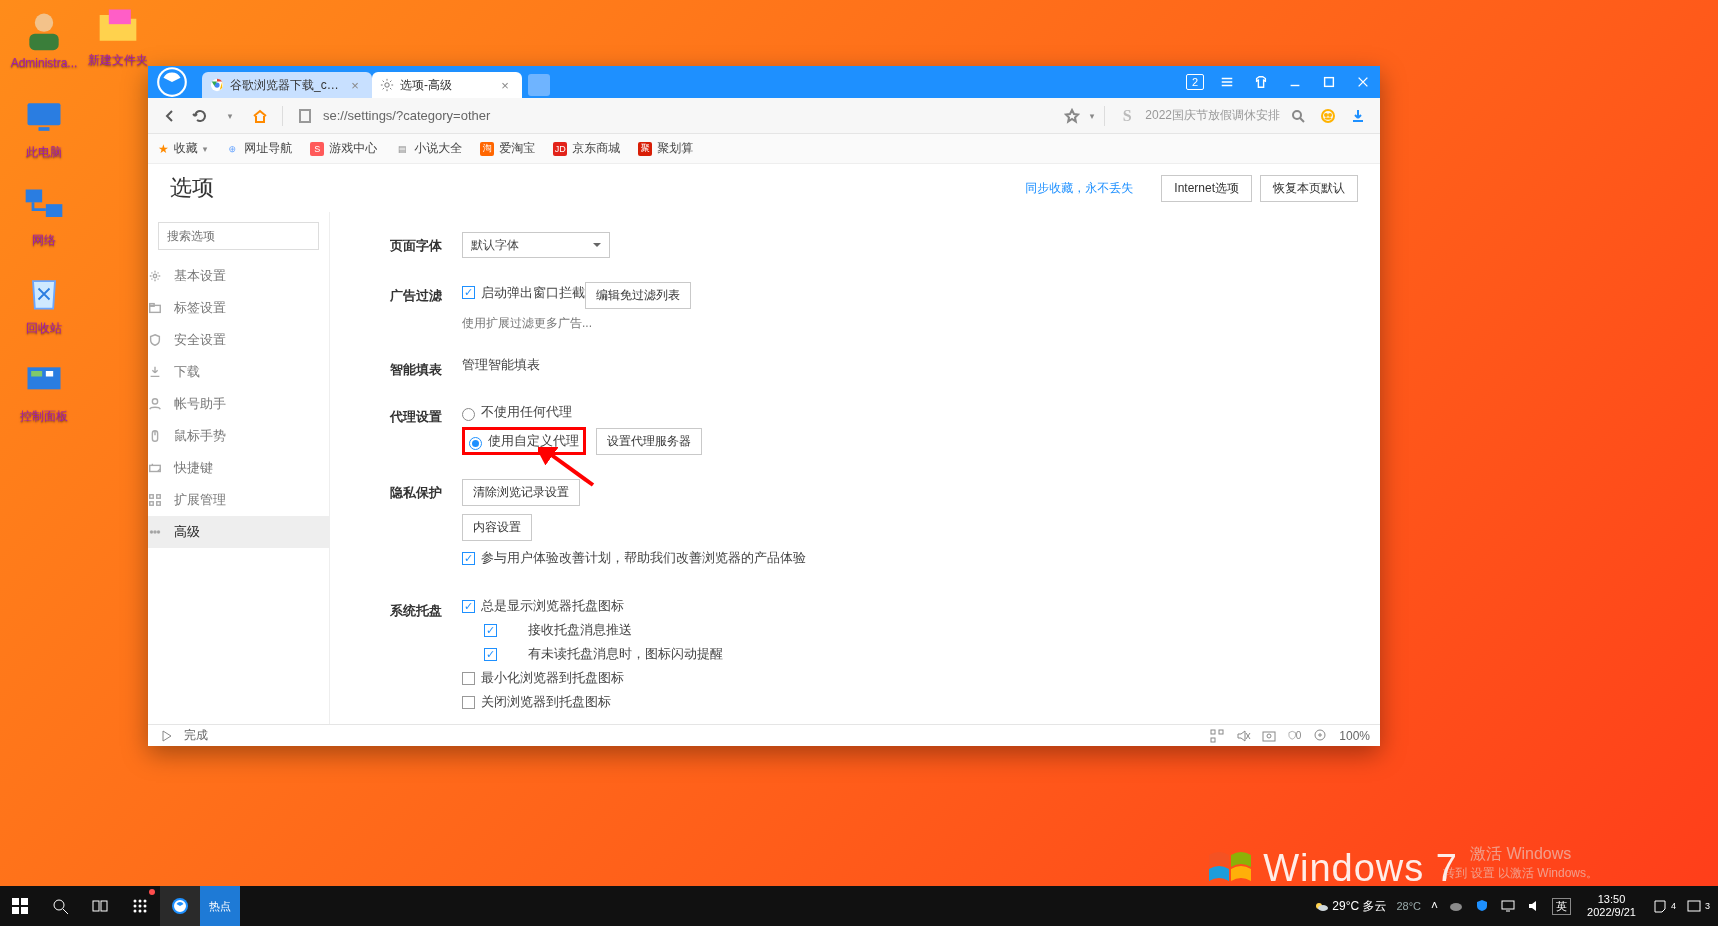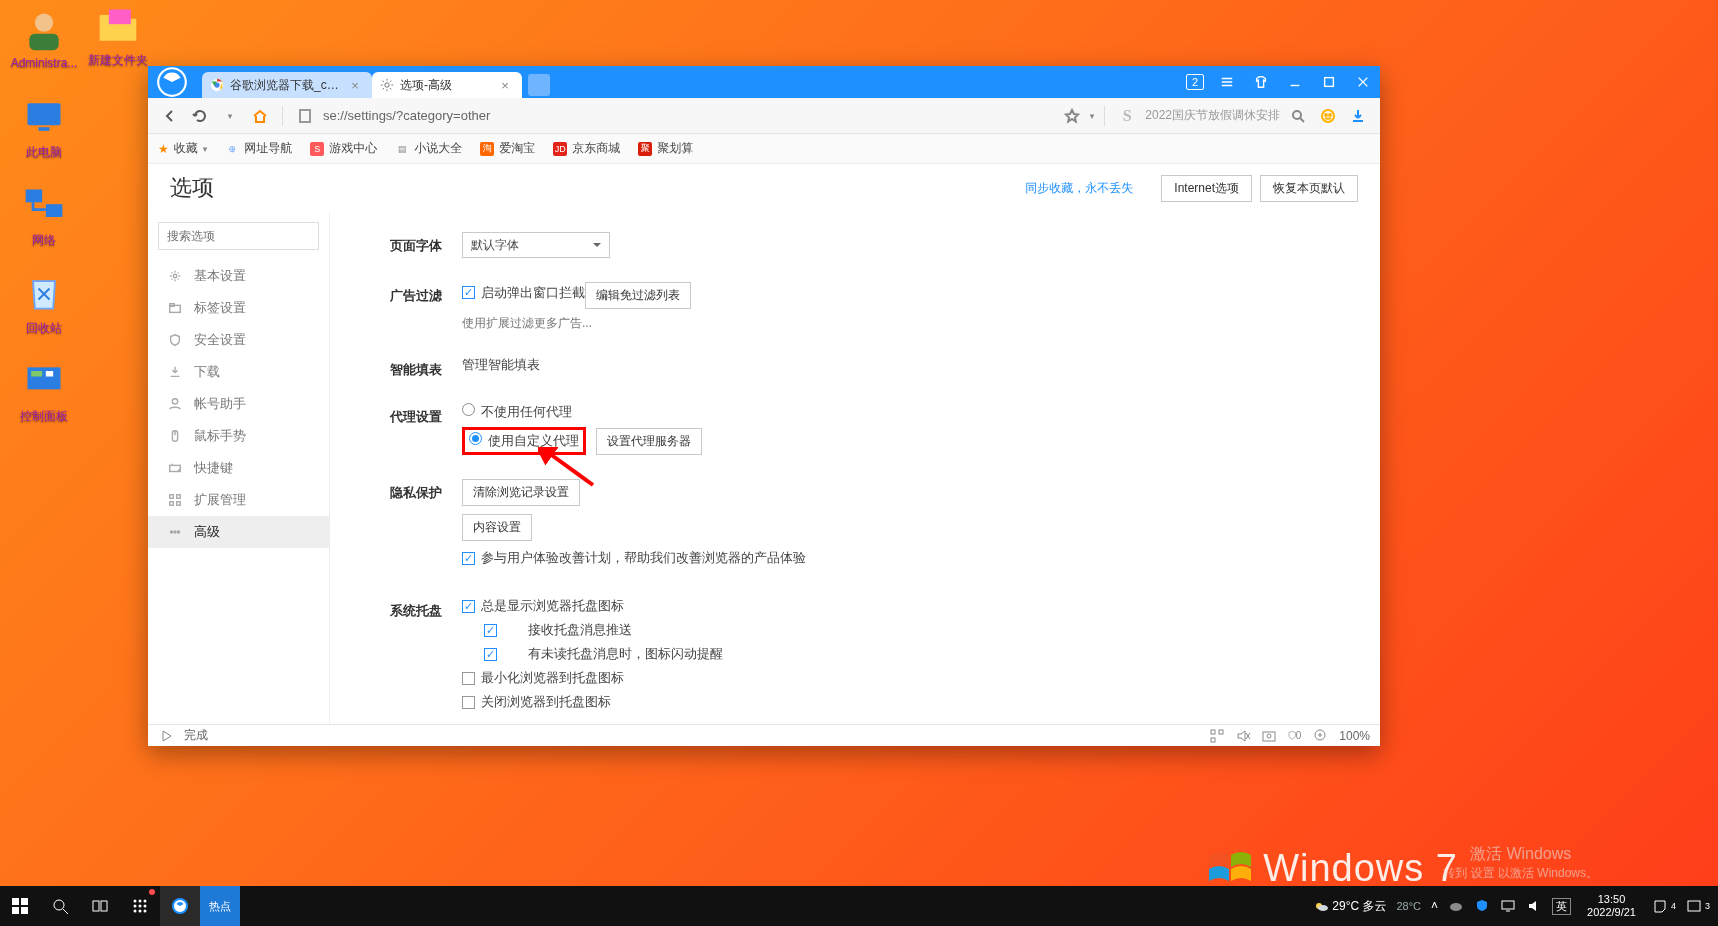--- a/index.html
+++ b/index.html
@@ -45,37 +45,37 @@
 .content { flex:1; display:flex; flex-direction:column; min-height:0; }
 .optionhdr { height:48px; display:flex; align-items:center; padding:0 22px; }
 .optionhdr .title { font-size:22px; color:#333; margin-right:auto; }
 .optionhdr .lnk { color:#1e90ff; font-size:12px; margin-right:20px; cursor:pointer; }
 .optionhdr .btn { border:1px solid #c9c9c9; background:#fff; padding:4px 12px; font-size:12px; color:#333; cursor:pointer; margin-left:8px; }
 
 .mainarea { flex:1; display:flex; min-height:0; }
 .sidebar { width:182px; border-right:1px solid #eee; padding-top:10px; }
 .srchwrap { padding:0 10px 10px; }
 .srch { width:100%; height:28px; border:1px solid #ddd; padding:0 8px; font-size:12px; color:#999; }
-.sitem { height:32px; display:flex; align-items:center; gap:12px; padding:0 20px; color:#777; font-size:13px; cursor:pointer; }
+.sitem { height:32px; display:flex; align-items:center; gap:12px; padding:0 0; color:#777; font-size:13px; cursor:pointer; }
 .sitem .si { width:14px; height:14px; display:flex; align-items:center; justify-content:center; color:#aaa; }
 .sitem.active { background:#eeeeee; color:#222; font-weight:500; }
 .sitem svg { width:14px; height:14px; stroke:currentColor; fill:none; stroke-width:1.6; }
 
 .settings { flex:1; overflow:auto; padding:20px 40px 40px 60px; }
 .row { display:flex; align-items:flex-start; margin-bottom:24px; }
 .row .rlabel { width:72px; color:#333; font-size:13px; font-weight:600; padding-top:5px; }
 .row .rbody { flex:1; font-size:13px; color:#444; }
 .sel { width:148px; height:26px; border:1px solid #c9c9c9; background:#fff; padding:0 22px 0 8px; font-size:12px; position:relative; display:flex; align-items:center; cursor:pointer; }
 .sel::after { content:""; position:absolute; right:8px; top:10px; border:4px solid transparent; border-top-color:#666; }
 .ck { display:flex; align-items:center; gap:6px; cursor:pointer; margin-bottom:6px; }
 .ck .box { width:13px; height:13px; border:1px solid #1e90ff; display:flex; align-items:center; justify-content:center; }
 .ck .box.checked::after { content:"✓"; color:#1e90ff; font-size:11px; line-height:1; }
 .ck .box.unchecked { border-color:#999; }
 .ck.indent1 { margin-left:22px;gap:31px; }
-.radio { display:flex; align-items:flex-start; gap:6px; cursor:pointer; }
+.radio { display:flex; align-items:flex-end; gap:6px; cursor:pointer; }
 .radio .r { width:13px; height:13px; border:1px solid #888; border-radius:50%; display:flex; align-items:center; justify-content:center; }
 .radio .r.on { border-color:#1e90ff; }
 .radio .r.on::after { content:""; width:7px; height:7px; background:#1e90ff; border-radius:50%; }
 .minibtn { display:inline-flex; align-items:center; border:1px solid #c9c9c9; background:#fff; padding:4px 10px; font-size:12px; color:#333; cursor:pointer; }
 .tiny { font-size:12px; color:#777; margin-top:6px; }
 .hl-red { border:3px solid #ff0000; padding:2px 4px; display:inline-flex; align-items:center; }
 .proxyline { display:flex; align-items:center; gap:10px; }
 .arrow { position:absolute; width:60px; height:40px; }
 .arrow svg { width:100%; height:100%; }
 

